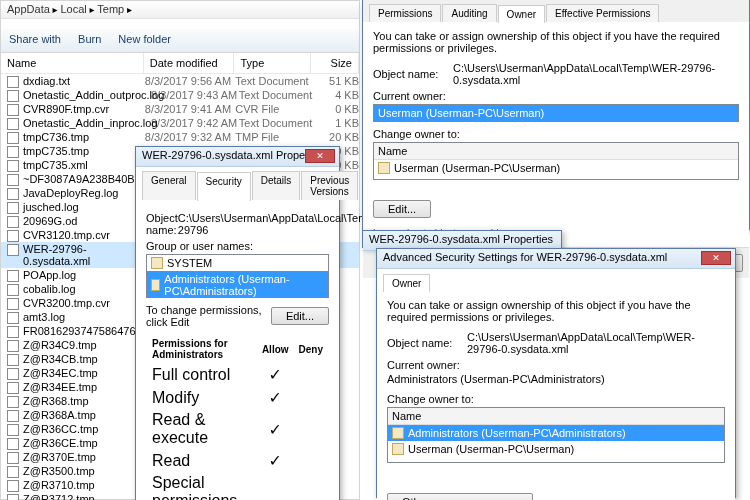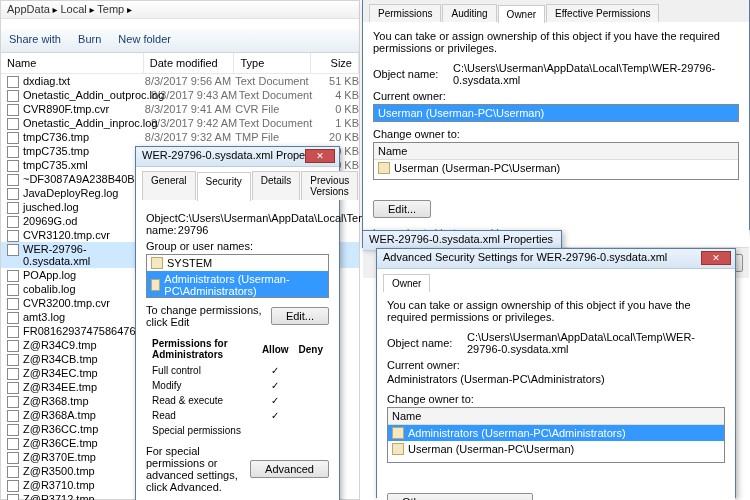--- a/index.html
+++ b/index.html
@@ -29,21 +29,21 @@
 .fld-row{display:flex;align-items:center;margin:4px 0;font-size:10px}
 .fld-row label{width:80px}
 .fld-row .val{flex:1}
 .listbox{border:1px solid #828790;background:#fff;height:44px;overflow:hidden;margin-top:2px}
 .listbox .item{padding:2px 4px;font-size:10px;display:flex;align-items:center;gap:4px}
 .listbox .item .uicon{width:12px;height:12px;background:#f4e7c3;border:1px solid #c2a85a}
 .listbox .item.sel{background:#3399ff;color:#fff}
 .listbox .item.sel span{color:#fff}
 .perm-tbl{width:100%;margin-top:2px}
 .perm-tbl th{text-align:left;font-weight:bold;font-size:10px;padding:2px 4px}
-.perm-tbl td{font-size:10px;padding:1px 4px}
+.perm-tbl td{font-size:16px;padding:1px 4px}
 .perm-tbl .ck{text-align:center}
 .btn{background:linear-gradient(#f5f5f5,#e1e1e1);border:1px solid #8e8f8f;padding:2px 14px;font-size:11px;border-radius:2px;cursor:pointer}
 .btn.def{border:1px solid #3399ff;box-shadow:0 0 2px #3399ff inset}
 .btnrow{text-align:right;padding:6px;background:#f0f0f0;border-top:1px solid #ddd}
 .btnrow .btn{margin-left:4px}
 .link{color:#0066cc;text-decoration:underline;cursor:pointer;font-size:10px}
 .ownerbox{border:1px solid #000;background:#fff;padding:2px 4px;margin-top:2px}
 #win-prop{top:146px;left:135px;width:205px}
 #win-owner1{top:0;left:362px;width:388px;height:230px}
 #win-prop2{top:230px;left:362px;width:200px;height:18px}

